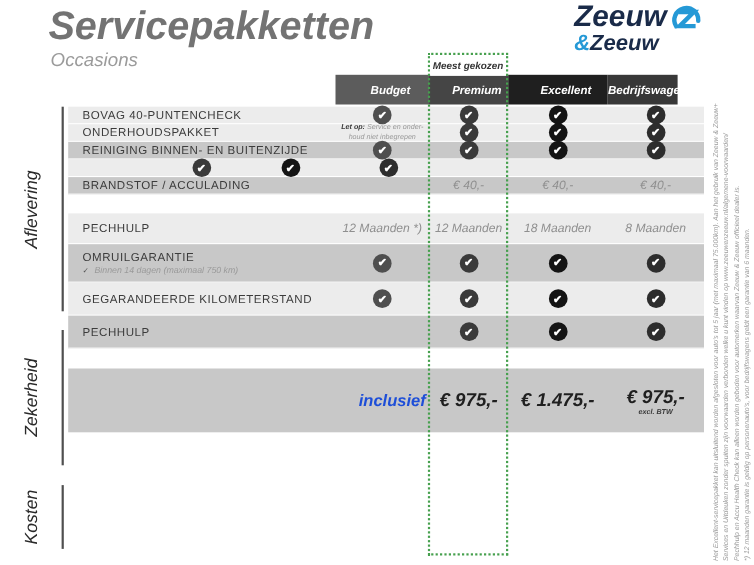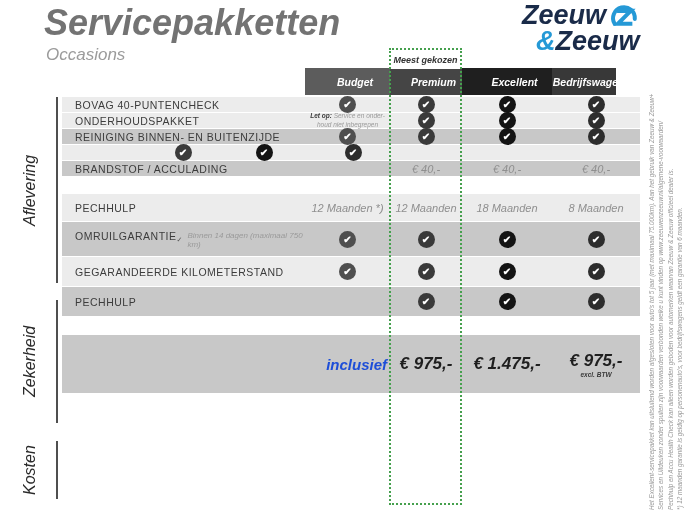--- a/index.html
+++ b/index.html
@@ -7,21 +7,21 @@
     width:685px; height:514px; position:relative; background:#fff;
     font-family:"Liberation Sans", sans-serif; overflow:hidden;
   }
   
   .title-block { position:absolute; left:44px; top:2px; }
   .title { font-size:36px; font-weight:bold; font-style:italic; color:#737373; }
   .subtitle { font-size:17px; font-style:italic; color:#9b9b9b; margin-left:2px; margin-top:1px; }
 
   .logo { position:absolute; left:522px; top:5px; font-weight:bold; font-style:italic; line-height:0.8; }
   .logo-l1 { font-size:27px; color:#1a2b49; display:flex; align-items:flex-start; }
-  .logo-l2 { font-size:27px; color:#1a2b49;margin-left:14px; }
+  .logo-l2 { font-size:20px; color:#1a2b49; }
   .logo-amp { color:#2599d6; }
   .swoosh { width:33px; height:29px; margin-left:1px; margin-top:-3px; }
 
   
   .premium-outline {
     position:absolute; left:389px; top:48px; width:73px; height:457px;
     border:2px dotted #46a04e; pointer-events:none; z-index:5;
   }
   .badge {
     height:19px; background:#fff; display:flex; align-items:center; justify-content:center;
@@ -37,21 +37,21 @@
   .he { width:90px; background:#1f1f1f; }
   .hw { width:64px; background:#383838; }
 
   
   .table { position:absolute; left:62px; top:97px; width:578px; }
   .row { display:flex; align-items:center; height:16px; border-bottom:1px solid #fff; }
   .row.light { background:#ececec; }
   .row.dark  { background:#c8c8c8; }
   .gap1 { height:17px; } .gap2 { height:18px; }
   .c-label { width:243px; padding-left:13px; display:flex; align-items:center; }
-  .c-label.col { flex-direction:row; align-items:flex-start; justify-content:center; }
+  .c-label.col { flex-direction:column; align-items:flex-start; justify-content:center; }
   .cb { width:85px; } .cp { width:72px; } .ce { width:90px; } .cw { width:88px; }
   .cb,.cp,.ce,.cw { display:flex; align-items:center; justify-content:center; }
   .row-label { font-size:10.5px; color:#3c3c3c; letter-spacing:0.5px; }
   .label-note { font-size:8.5px; font-style:italic; color:#a0a0a0; margin-left:6px; letter-spacing:0; }
   .sub-note { font-size:8px; font-style:italic; color:#9a9a9a; margin-top:1px; display:flex; align-items:center; }
   .sub-check { font-style:normal; color:#555; font-size:7px; margin-right:5px; }
   .sub-check::before { content:"\2713"; }
   .val { font-size:11px; font-style:italic; color:#8f8f8f; }
 
   .check { width:17px; height:17px; border-radius:50%; display:flex; align-items:center;

